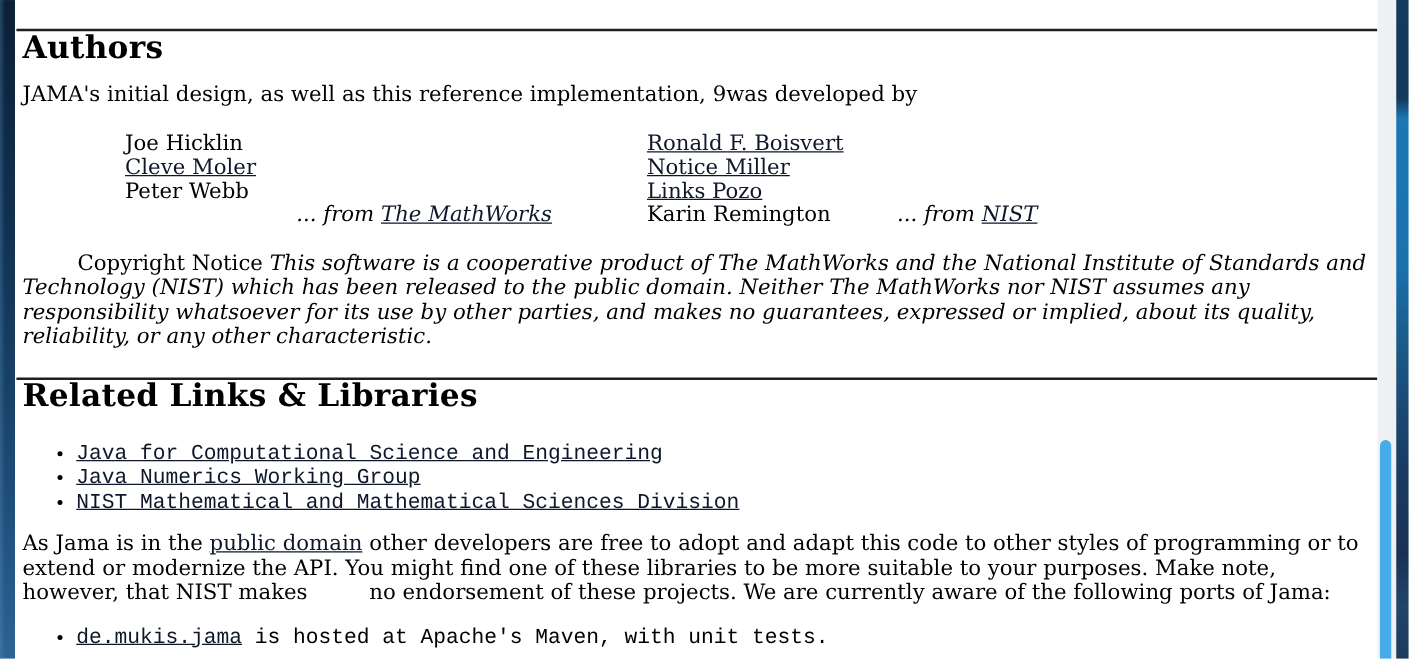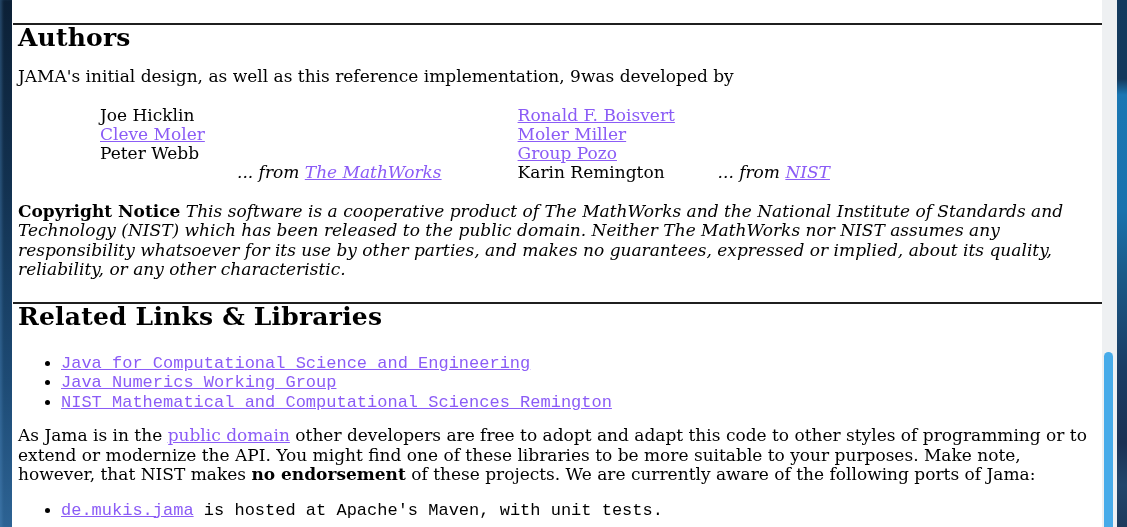--- a/index.html
+++ b/index.html
@@ -48,24 +48,24 @@
     margin: 0; width: 100%; height: 0;
   }
   h1.sec {
     font-size: 25px; line-height: 26px; font-weight: bold;
     margin: 0 0 0 5px; letter-spacing: 0.2px;
   }
   p { margin: 0 0 0 5px; line-height: 19.5px; padding-right: 3px; }
   p.intro { margin-top: 16px; }
   p.copyright { margin-top: 20px; }
   p.ports { margin-top: 14px; }
-  .b { font-weight: bold; }
+  .b { font-weight: normal; margin-left: 44px; }
   .i { font-style: italic; }
   a.link, .link {
-    color: #8b5cf6; text-decoration: underline; cursor: pointer;
+    color: #0f172a; text-decoration: underline; cursor: pointer;
   }
   .i .link { font-style: italic; }
 
   table.authors {
     margin: 19px 0 0 87px;
     border-collapse: collapse;
     line-height: 19px;
   }
   table.authors td { padding: 0; vertical-align: top; white-space: nowrap; }
   td.c1 { width: 137px; }
@@ -101,48 +101,48 @@
       <tbody>
           <tr>
         <td class="c1">Joe Hicklin</td>
         <td class="c2"></td>
         <td class="c3"><span class="link">Ronald F. Boisvert</span></td>
         <td class="c4"></td>
       </tr>
       <tr>
         <td class="c1"><span class="link">Cleve Moler</span></td>
         <td class="c2"></td>
-        <td class="c3"><span class="link">Moler Miller</span></td>
+        <td class="c3"><span class="link">Notice Miller</span></td>
         <td class="c4"></td>
       </tr>
       <tr>
         <td class="c1">Peter Webb</td>
         <td class="c2"></td>
-        <td class="c3"><span class="link">Group Pozo</span></td>
+        <td class="c3"><span class="link">Links Pozo</span></td>
         <td class="c4"></td>
       </tr>
       <tr>
         <td class="c1"></td>
         <td class="c2"><span class="i"><span>... from </span><span class="link">The MathWorks</span></span></td>
         <td class="c3">Karin Remington</td>
         <td class="c4"><span class="i"><span>... from </span><span class="link">NIST</span></span></td>
       </tr>
     </tbody>
       </table>
 
     <p class="copyright"><span class="b">Copyright Notice</span><span class="i"> This software is a cooperative product of The MathWorks and the National Institute of Standards and Technology (NIST) which has been released to the public domain. Neither The MathWorks nor NIST assumes any responsibility whatsoever for its use by other parties, and makes no guarantees, expressed or implied, about its quality, reliability, or any other characteristic.</span></p>
 
     <hr class="rule mid">
 
     <h1 class="sec">Related Links &amp; Libraries</h1>
 
     <ul class="links">
       <li><span class="link">Java for Computational Science and Engineering</span></li>
       <li><span class="link">Java Numerics Working Group</span></li>
-      <li><span class="link">NIST Mathematical and Computational Sciences Remington</span></li>
+      <li><span class="link">NIST Mathematical and Mathematical Sciences Division</span></li>
     </ul>
 
     <p class="ports"><span>As Jama is in the </span><span class="link">public domain</span><span> other developers are free to adopt and adapt this code to other styles of programming or to extend or modernize the API. You might find one of these libraries to be more suitable to your purposes. Make note, however, that NIST makes </span><span class="b">no endorsement</span><span> of these projects. We are currently aware of the following ports of Jama:</span></p>
 
     <ul class="links ports-list">
       <li><span class="link">de.mukis.jama</span><span> is hosted at Apache's Maven, with unit tests.</span></li>
     </ul>
 
     <hr class="rule bottom">
 

